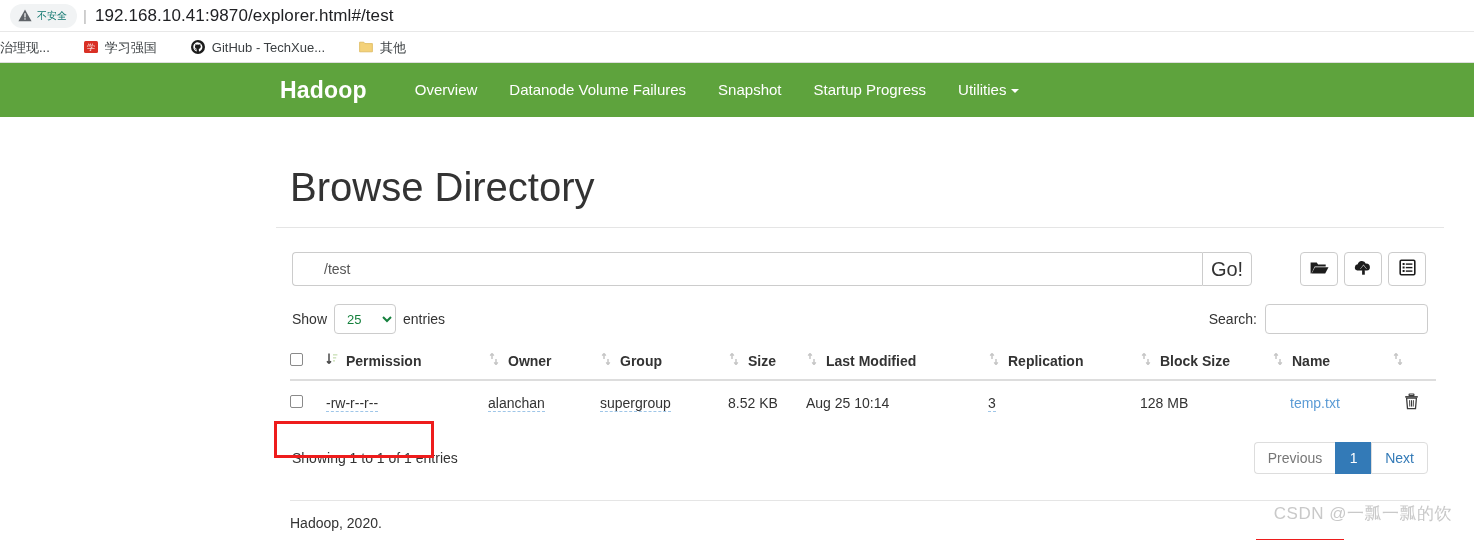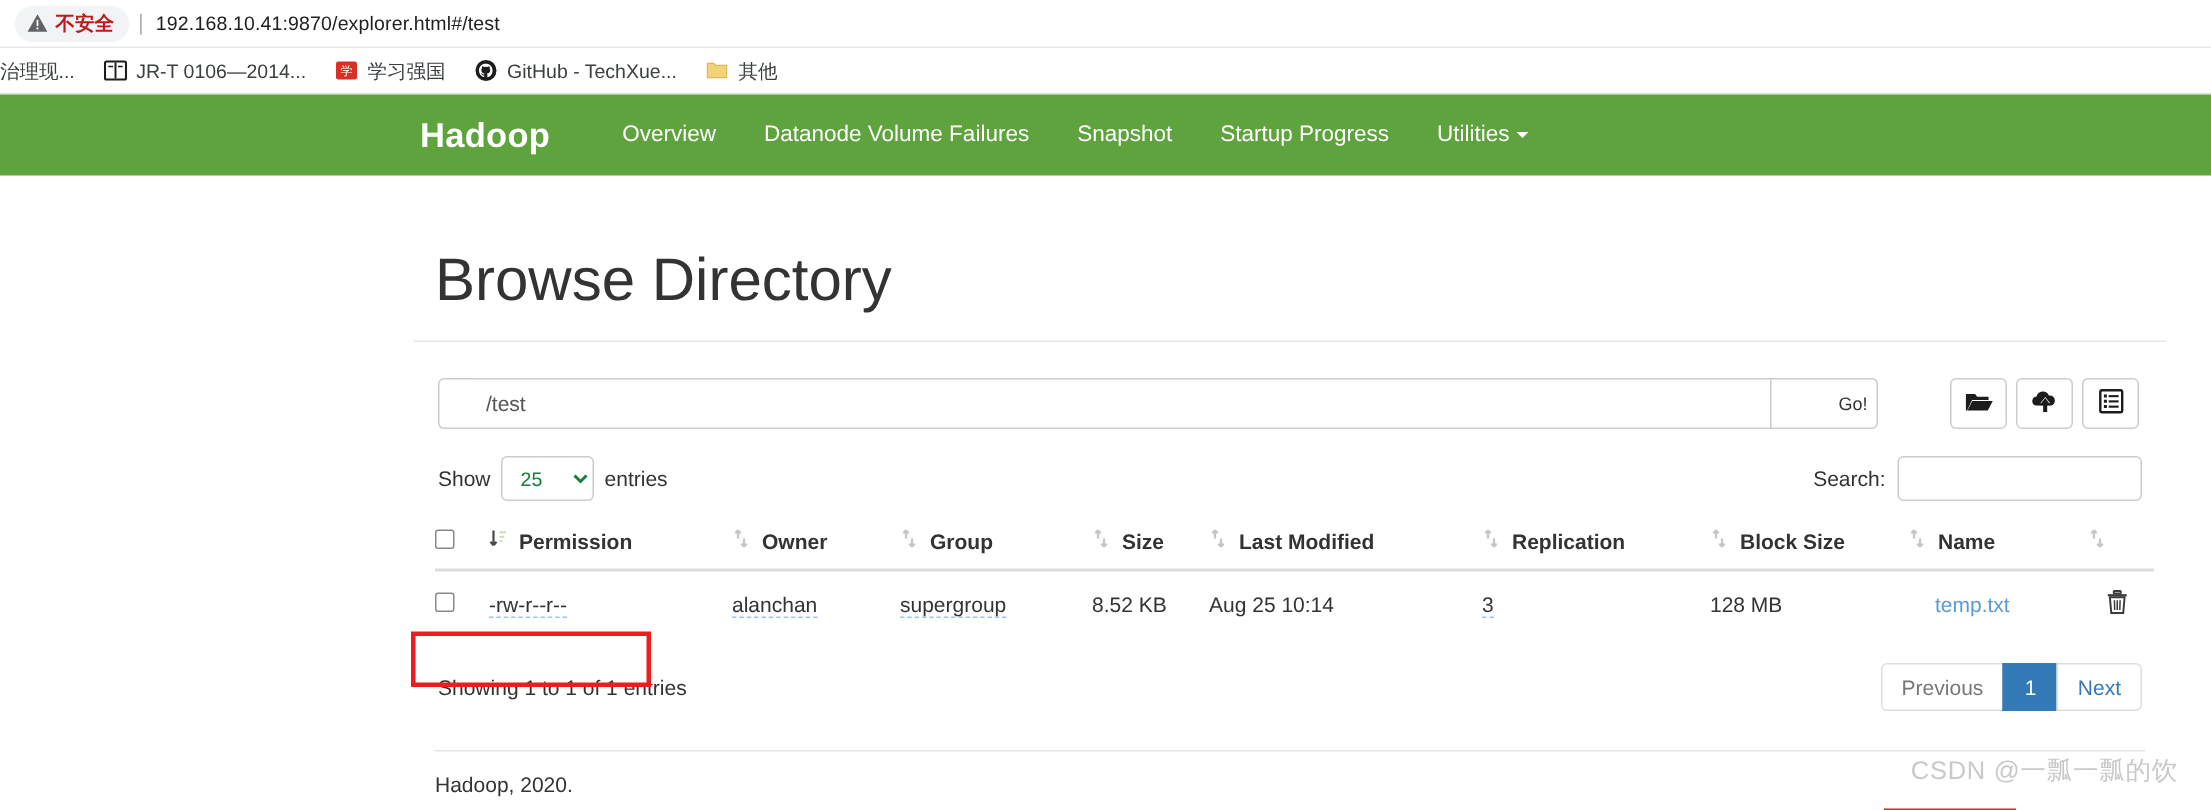--- a/index.html
+++ b/index.html
@@ -24,29 +24,29 @@
   .sec-chip {
     display: flex; align-items: center;
     background: #f1f3f4;
     border-radius: 14px;
     height: 24px;
     padding: 0 10px 0 8px;
     gap: 5px;
   }
   .warn-ico { width: 14px; height: 13px; display:inline-block; position:relative; }
   .warn-ico svg { display:block; }
-  .sec-text { font-size: 13px; color: #b91c1c; line-height: 1; font-weight: bold; }
+  .sec-text { font-size: 10px; color: #0f766e; line-height: 1; }
   .url-sep { color: #b5b5b5; margin: 0 8px 0 6px; font-size: 15px; }
-  .url-text { font-size: 13px; color: #202124; letter-spacing: .1px; }
+  .url-text { font-size: 17px; color: #202124; letter-spacing: .1px; }
 
   .bm-row {
     height: 31px;
     display: flex;
     align-items: center;
-    gap: 3px;
+    gap: 17px;
     padding-left: 0px;
     border-bottom: 1px solid #dedede;
     background: #ffffff;
   }
   .bm {
     display: flex; align-items: center; gap: 6px;
     padding: 3px 8px;
     font-size: 13px; color: #3c4043;
     white-space: nowrap;
     border-radius: 4px;
@@ -132,29 +132,28 @@
     border: 1px solid #cccccc;
     border-left: none;
     border-right: none;
     font-size: 14px;
     color: #555555;
     padding: 0 10px;
     outline: none;
     font-family: "Liberation Sans", sans-serif;
   }
   .go-btn {
-    width: 72px;
+    width: 50px;
     border: 1px solid #cccccc;
     border-radius: 0 4px 4px 0;
     background: #ffffff;
     color: #333333;
-    font-size: 12px;
+    font-size: 20px;
     cursor: pointer;
     font-family: "Liberation Sans", sans-serif;
-    text-align: right;
   }
   .tool-btns { display: flex; gap: 6px; margin-left: 48px; }
   .tool-btn {
     width: 38px; height: 34px;
     border: 1px solid #cccccc;
     border-radius: 4px;
     background: #ffffff;
     display: flex; align-items: center; justify-content: center;
     cursor: pointer;
   }
@@ -318,31 +317,20 @@
     <span class="url-sep">|</span>
     <span class="url-text">192.168.10.41:9870/explorer.html#/test</span>
   </div>
 
   <div class="bm-row">
 
     <div class="bm" style="padding-left:0;">
       <span class="bm-label">治理现...</span>
     </div>
 
-    <div class="bm">
-      <span class="bm-ico">
-        <svg width="16" height="16" viewBox="0 0 16 16">
-          <rect x="1" y="2" width="14" height="12" rx="1" fill="none" stroke="#1c1c1c" stroke-width="1.4"></rect>
-          <line x1="8" y1="2.6" x2="8" y2="13.4" stroke="#1c1c1c" stroke-width="1.3"></line>
-          <line x1="3.2" y1="5.3" x2="6.4" y2="5.3" stroke="#1c1c1c" stroke-width="1"></line>
-          <line x1="9.6" y1="5.3" x2="12.8" y2="5.3" stroke="#1c1c1c" stroke-width="1"></line>
-        </svg>
-      </span>
-      <span class="bm-label">JR-T 0106—2014...</span>
-    </div>
 
     <div class="bm">
       <span class="bm-ico">
         <svg width="16" height="16" viewBox="0 0 16 16">
           <rect x="1" y="2" width="14" height="12" rx="1.5" fill="#d93025"></rect>
           <text x="8" y="11" font-size="8" fill="#ffffff" text-anchor="middle" font-family="DejaVu Sans">学</text>
         </svg>
       </span>
       <span class="bm-label">学习强国</span>
     </div>

